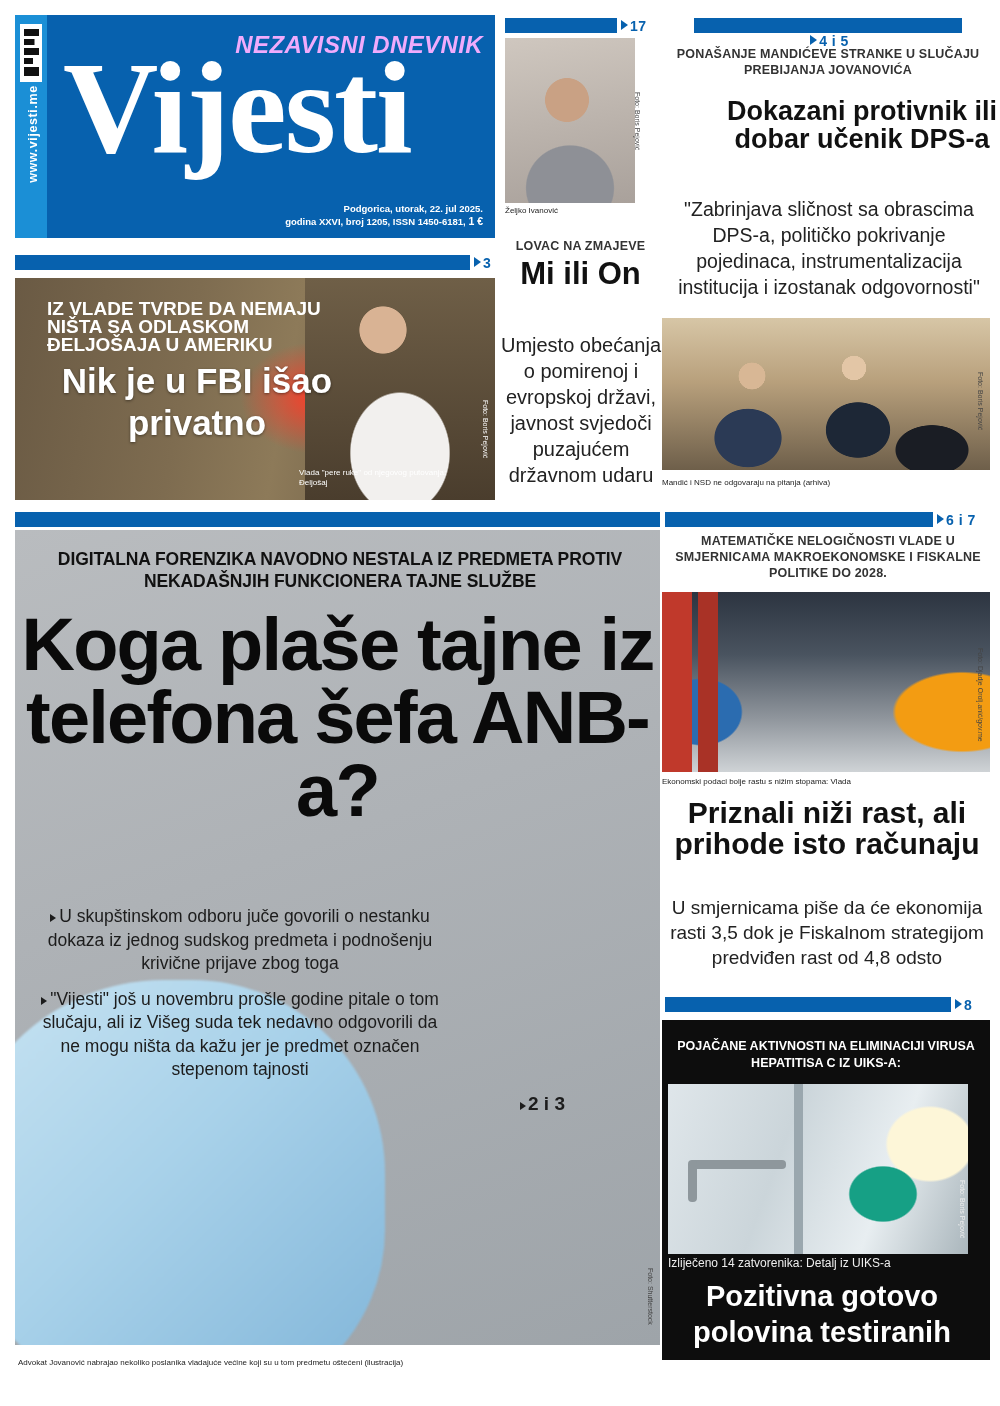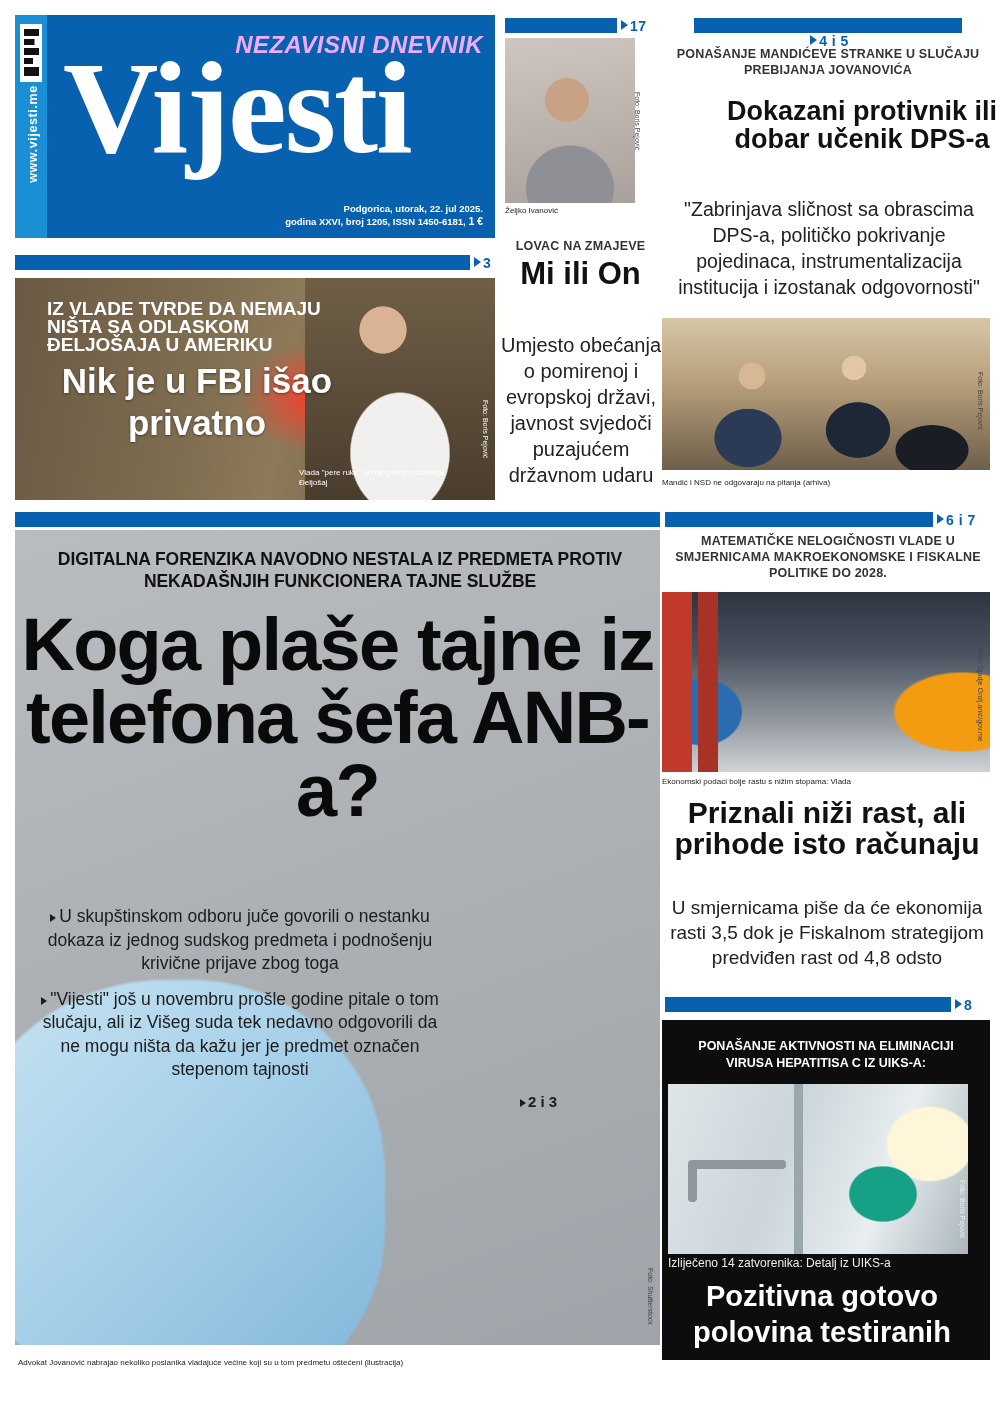--- a/index.html
+++ b/index.html
@@ -178,21 +178,21 @@
     font-size:17.5px; line-height:23.5px; color:#1c1c1c; text-align:center;
   }
   .main-bullets p { margin-bottom:12px; }
   .bpt {
     display:inline-block; width:0;height:0;
     border-left:6px solid #1c1c1c; border-top:4px solid transparent;
     border-bottom:4px solid transparent; margin-right:3px;
   }
   .main-pg {
     position:absolute; left:520px; top:1093px;
-    font-weight:bold; font-size:15px; color:#1c1c1c;
+    font-weight:bold; font-size:19px; color:#1c1c1c;
   }
   .main-pg .tri2 {
     display:inline-block; width:0;height:0;
     border-left:6px solid #1c1c1c; border-top:4px solid transparent;
     border-bottom:4px solid transparent; margin-right:2px;
   }
   .main-cap { position:absolute; left:18px; top:1358px; width:560px; }
 
   
   .ek-bar { left:665px; top:512px; width:325px; }
@@ -336,21 +336,21 @@
   <div class="vcredit" style="left:984px; top:648px;">Foto: Djadje Orolj.anić/gov.me</div>
   <div class="cap ek-cap">Ekonomski podaci bolje rastu s nižim stopama: Vlada</div>
   <div class="hl ek-hl">Priznali niži rast, ali prihode isto računaju</div>
   <div class="deck ek-deck">U smjernicama piše da će ekonomija rasti 3,5 dok je Fiskalnom strategijom predviđen rast od 4,8 odsto</div>
 
   <div class="bar hp-bar">
     <div class="fill" style="width:286px"></div>
     <div class="pg"><span class="tri"></span><span>8</span></div>
   </div>
   <div class="hp-box">
-    <div class="hp-kicker">PONAŠANJE AKTIVNOSTI NA ELIMINACIJI VIRUSA HEPATITISA C IZ UIKS-A:</div>
+    <div class="hp-kicker">POJAČANE AKTIVNOSTI NA ELIMINACIJI VIRUSA HEPATITISA C IZ UIKS-A:</div>
     <div class="hp-photo">
       <div class="hp-pipe"></div>
     </div>
     <div class="hp-cap">Izliječeno 14 zatvorenika: Detalj iz UIKS-a</div>
     <div class="hp-hl">Pozitivna gotovo polovina testiranih</div>
   </div>
   <div class="vcredit" style="left:966px; top:1180px; color:#eee;">Foto: Boris Pejović</div>
 
 </div>
 

